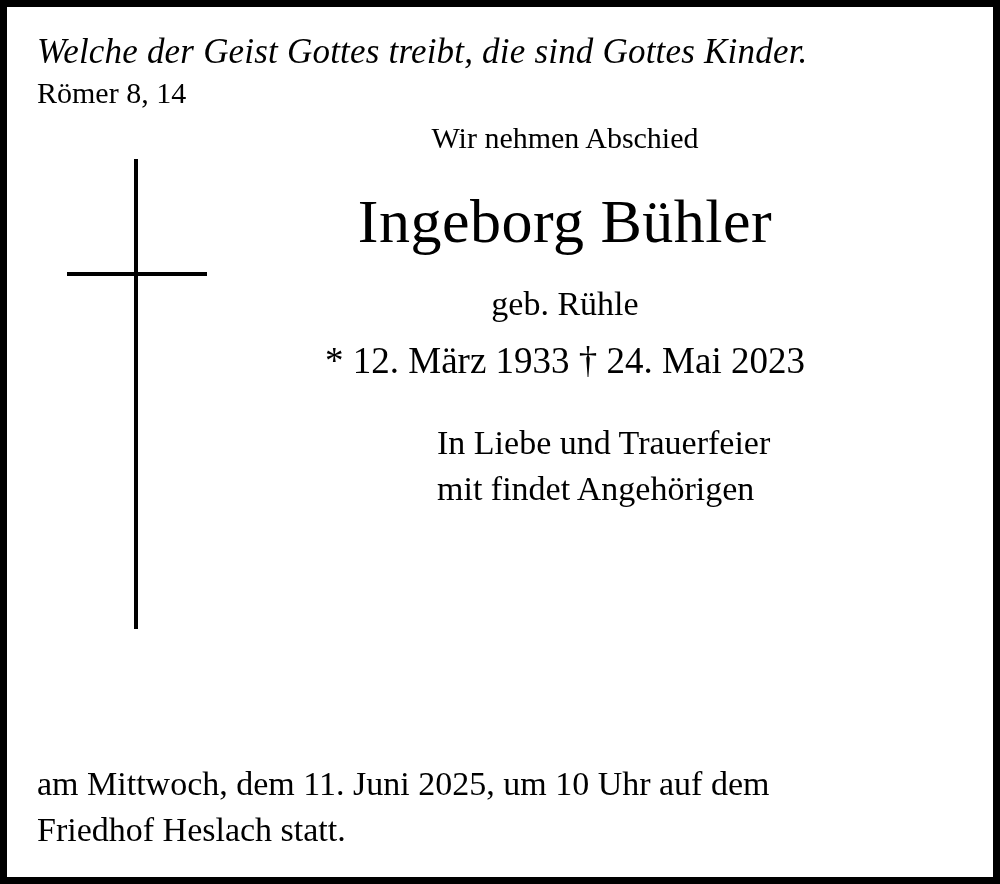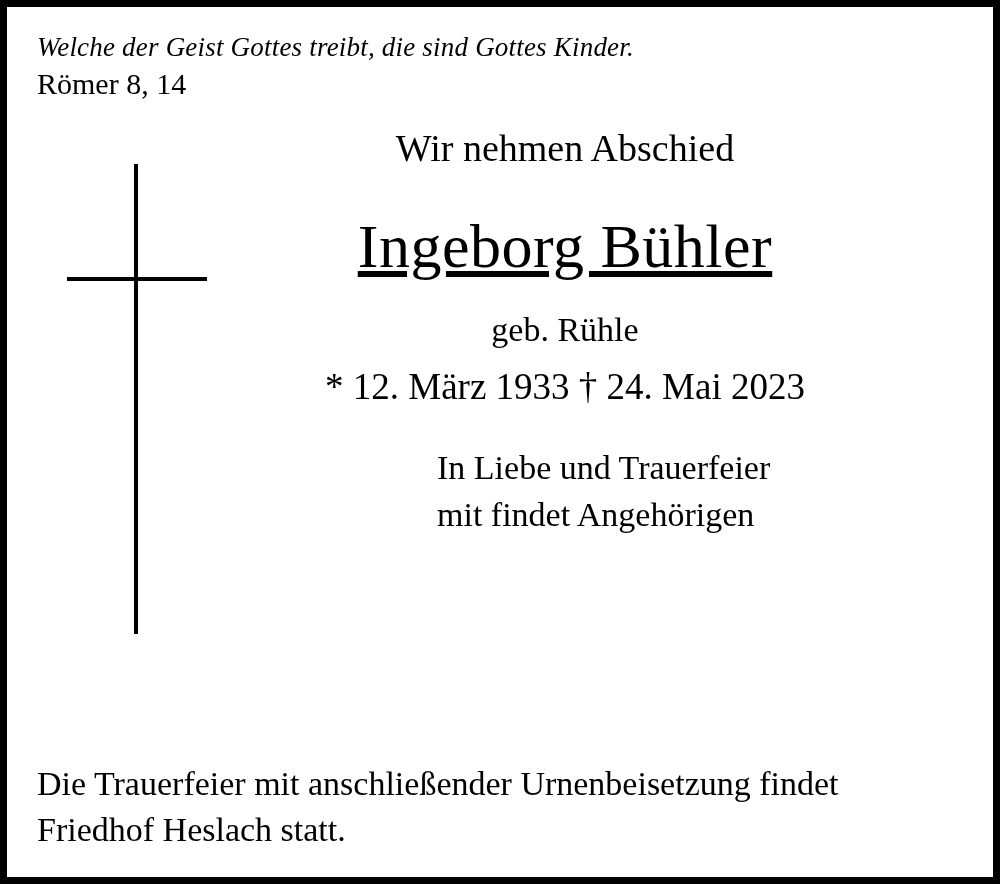--- a/index.html
+++ b/index.html
@@ -19,21 +19,21 @@
     width: 1000px;
     height: 884px;
     border: 7px solid #000000;
     padding: 26px 30px 0 30px;
     background: #ffffff;
     position: relative;
   }
   .verse {
     font-family: "Liberation Serif", serif;
     font-style: italic;
-    font-size: 27px;
+    font-size: 35px;
     line-height: 1.1;
     letter-spacing: 0.2px;
     white-space: nowrap;
   }
   .verse-ref {
     font-family: "Liberation Serif", serif;
     font-size: 30px;
     margin-top: 4px;
     line-height: 1.1;
   }
@@ -64,30 +64,29 @@
     top: 113px;
     width: 140px;
     height: 4px;
     background: #000000;
   }
   .center-block {
     text-align: center;
     padding-left: 130px;
   }
   .lead {
-    font-size: 38px;
+    font-size: 30px;
     line-height: 1.28;
-    margin-top: 24px;
+    margin-top: 10px;
   }
   .name {
     font-size: 62px;
     line-height: 1.25;
-    margin-top: 36px;
+    margin-top: 26px;
     letter-spacing: 0.5px;
-    text-decoration: underline;
   }
   .maiden {
     font-size: 34px;
     line-height: 1.2;
     margin-top: 24px;
     font-family: Liberation Serif, serif;
   }
   .dates {
     font-size: 37px;
     line-height: 1.2;
@@ -141,17 +140,17 @@
     </div>
 
     <div class="closing">
       <div>In Liebe und Trauerfeier</div>
       <div>mit findet Angehörigen</div>
     </div>
 
   </div>
 
   <div class="funeral">
-    <div>Die Trauerfeier mit anschließender Urnenbeisetzung findet</div>
+    <div>am Mittwoch, dem 11. Juni 2025, um 10 Uhr auf dem</div>
     <div>Friedhof Heslach statt.</div>
   </div>
 
 </div>
 
 </body></html>

